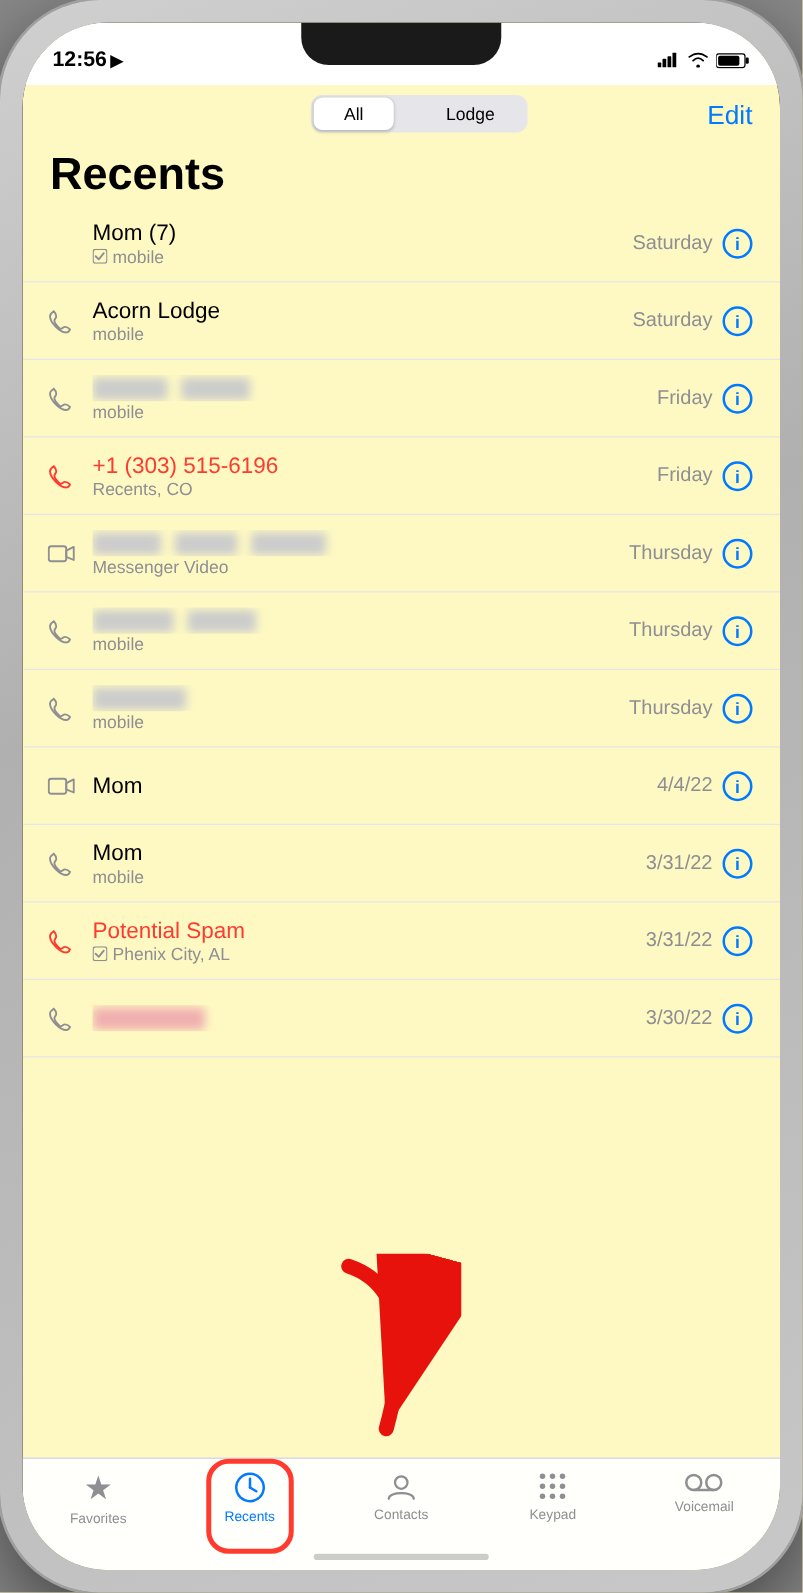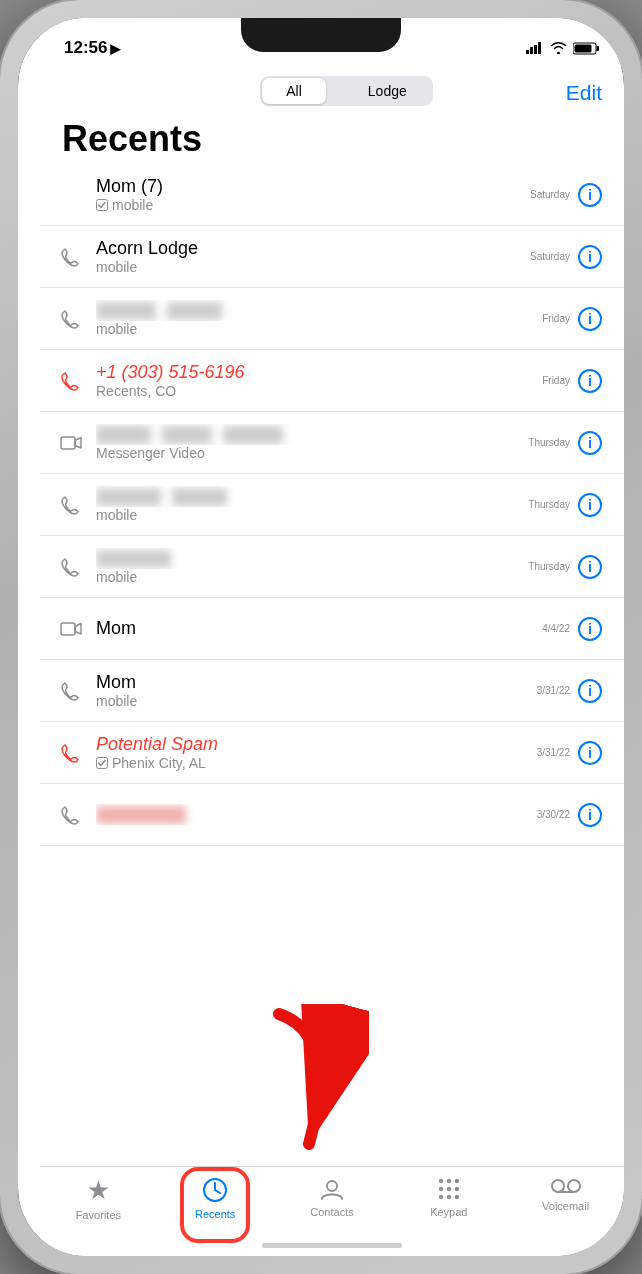--- a/index.html
+++ b/index.html
@@ -26,27 +26,26 @@
       width: 606px;
       height: 1238px;
       background: #1a1a1a;
       border-radius: 68px;
       overflow: hidden;
       position: relative;
     }
     .screen {
       width: 100%;
       height: 100%;
-      background: #ffffff;
+      background: #fef9c3;
       border-radius: 66px;
       overflow: hidden;
       position: relative;
       display: flex;
       flex-direction: column;
-      padding-left: 22px;
     }
     
     .notch {
       position: absolute;
       top: 0;
       left: 50%;
       transform: translateX(-50%);
       width: 160px;
       height: 34px;
       background: #1a1a1a;
@@ -158,37 +157,36 @@
     .call-name {
       font-size: 18px;
       font-weight: 400;
       color: #000;
       white-space: nowrap;
       overflow: hidden;
       text-overflow: ellipsis;
     }
     .call-name.missed {
       color: #ff3b30;
-      font-style: italic;
     }
     .call-sub {
       font-size: 14px;
       color: #8e8e93;
       display: flex;
       align-items: center;
       gap: 4px;
     }
     .call-right {
       display: flex;
       align-items: center;
       gap: 8px;
       flex-shrink: 0;
     }
     .call-date {
-      font-size: 10px;
+      font-size: 16px;
       color: #8e8e93;
     }
     .info-btn {
       width: 24px;
       height: 24px;
       border-radius: 50%;
       border: 2px solid #007aff;
       color: #007aff;
       display: flex;
       align-items: center;

